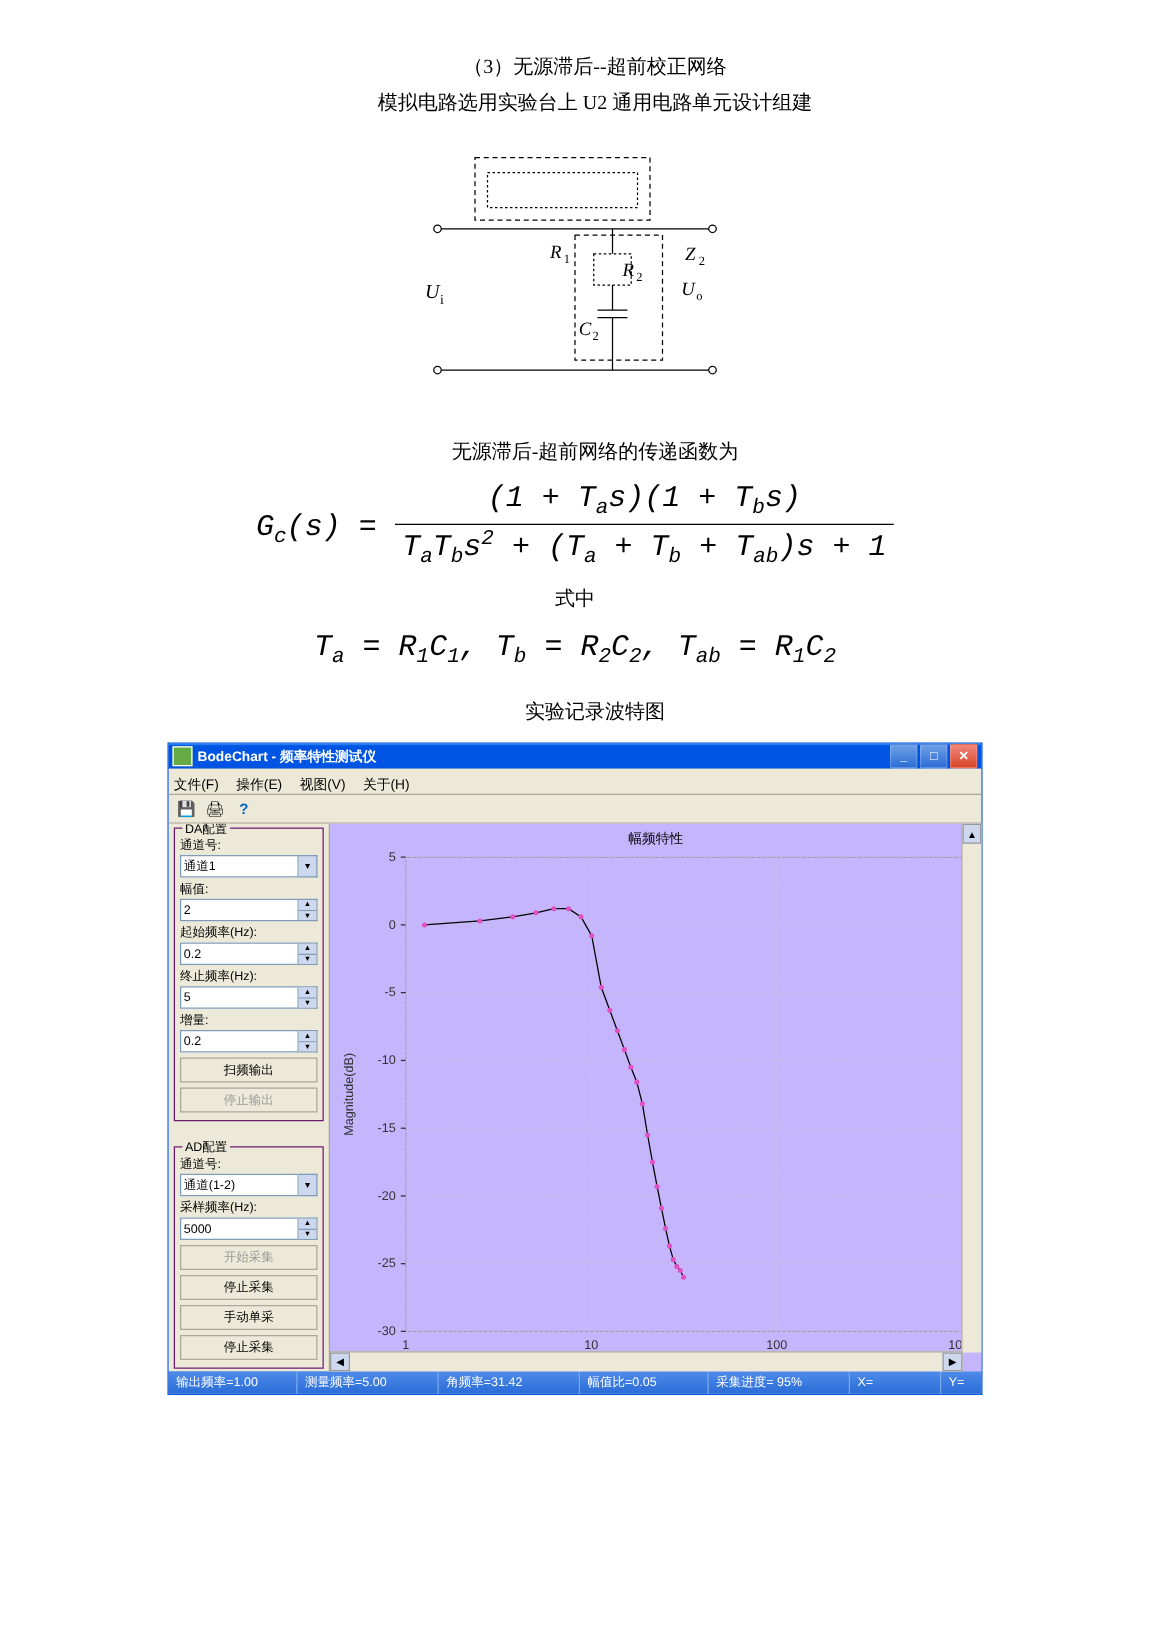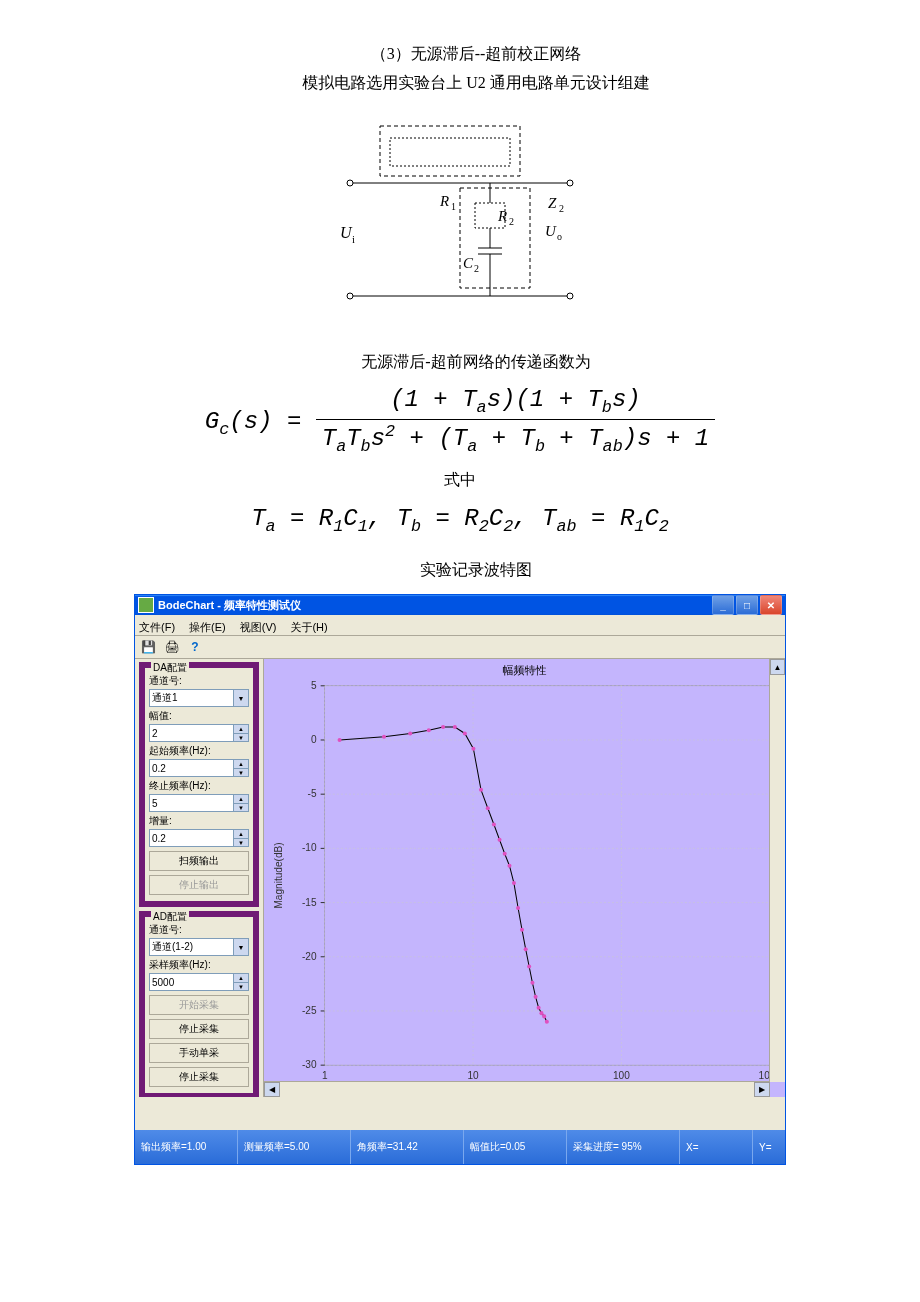--- a/index.html
+++ b/index.html
@@ -21,39 +21,39 @@
     .titlebar .icon { width: 14px; height: 14px; background: #6a4; margin-right: 4px; border: 1px solid #fff; }
     .titlebar .title { flex: 1; font-weight: bold; font-size: 11px; }
     .titlebar .winbtn { width: 20px; height: 18px; margin-left: 2px; display: flex; align-items: center; justify-content: center; border-radius: 2px; font-weight: bold; color: #fff; font-size: 10px; }
     .winbtn.min, .winbtn.max { background: linear-gradient(#6fa0e6,#2b6cd6); border: 1px solid #fff3; }
     .winbtn.close { background: linear-gradient(#f08678,#d9452b); border: 1px solid #fff3; }
     .menubar { height: 20px; background: #ece9d8; display: flex; align-items: flex-end; padding: 0 4px; border-bottom: 1px solid #aca899; font-size: 11px; gap: 14px; }
     .toolbar { height: 22px; background: #ece9d8; display: flex; align-items: center; padding: 0 4px; border-bottom: 1px solid #aca899; gap: 3px; }
     .tbtn { width: 18px; height: 18px; display: flex; align-items: center; justify-content: center; border: 1px solid transparent; font-size: 12px; }
     .main { display: flex; height: 438px; background: #ece9d8; }
     .sidebar { width: 120px; padding: 3px 4px; border-right: 1px solid #aca899; overflow: hidden; }
-    .grp { border: 6px solid #701a75; padding: 4px 4px 6px; margin-bottom: 4px; position: relative; }
+    .grp { border: 1px solid #701a75; padding: 4px 4px 6px; margin-bottom: 20px; position: relative; }
     .grp .legend { position: absolute; top: -7px; left: 6px; background: #ece9d8; padding: 0 2px; font-size: 10px; }
     .lbl { font-size: 10px; margin: 2px 0 1px; display: block; }
     .combo, .spin { display: flex; height: 18px; }
     .combo input, .spin input { flex: 1; min-width: 0; border: 1px solid #7f9db9; font-size: 10px; padding: 0 2px; background: #fff; }
     .combo .arrow { width: 14px; background: #cdd8ef; border: 1px solid #7f9db9; border-left: none; display: flex; align-items: center; justify-content: center; font-size: 7px; }
     .spin .arrows { width: 14px; display: flex; flex-direction: column; border: 1px solid #7f9db9; border-left: none; }
     .spin .arrows div { flex: 1; background: #cdd8ef; display: flex; align-items: center; justify-content: center; font-size: 6px; line-height: 1; }
     .spin .arrows div:first-child { border-bottom: 1px solid #7f9db9; }
     .sbtn { display: block; width: 100%; height: 20px; margin-top: 4px; background: #ece9d8; border: 1px solid #aca899; font-size: 10px; font-family: inherit; cursor: pointer; }
     .sbtn.disabled { color: #999; }
     .plot { flex: 1; position: relative; background: #c4b5fd; }
     .plot-title { position: absolute; top: 4px; left: 0; right: 0; text-align: center; font-size: 11px; }
     .plot-svg { position: absolute; inset: 0; width: 100%; height: 100%; }
     .vscroll { position: absolute; right: 0; top: 0; bottom: 15px; width: 15px; background: #ece9d8; border-left: 1px solid #aca899; }
     .vscroll .sbtn2 { height: 14px; background: #cdd8ef; border: 1px solid #999; display: flex; align-items: center; justify-content: center; font-size: 8px; }
     .hscroll { position: absolute; left: 0; right: 15px; bottom: 0; height: 15px; background: #ece9d8; border-top: 1px solid #aca899; display: flex; justify-content: space-between; }
     .hscroll .sbtn2 { width: 14px; background: #cdd8ef; border: 1px solid #999; display: flex; align-items: center; justify-content: center; font-size: 8px; }
-    .status { height: 34px; background: linear-gradient(#4f8be8,#2a6cd8); color: #fff; display: flex; align-items: center; font-size: 10px; margin-top: 33px; }
+    .status { height: 18px; background: linear-gradient(#4f8be8,#2a6cd8); color: #fff; display: flex; align-items: center; font-size: 10px; }
     .status .cell { padding: 0 6px; border-right: 1px solid #7aa8ee; height: 100%; display: flex; align-items: center; }
   </style>
 </head>
 <body>
 
 <div class="content">
   <p class="body-text indent">（3）无源滞后--超前校正网络</p>
   <p class="body-text indent">模拟电路选用实验台上 U2 通用电路单元设计组建</p>
 
   <div class="circuit">

